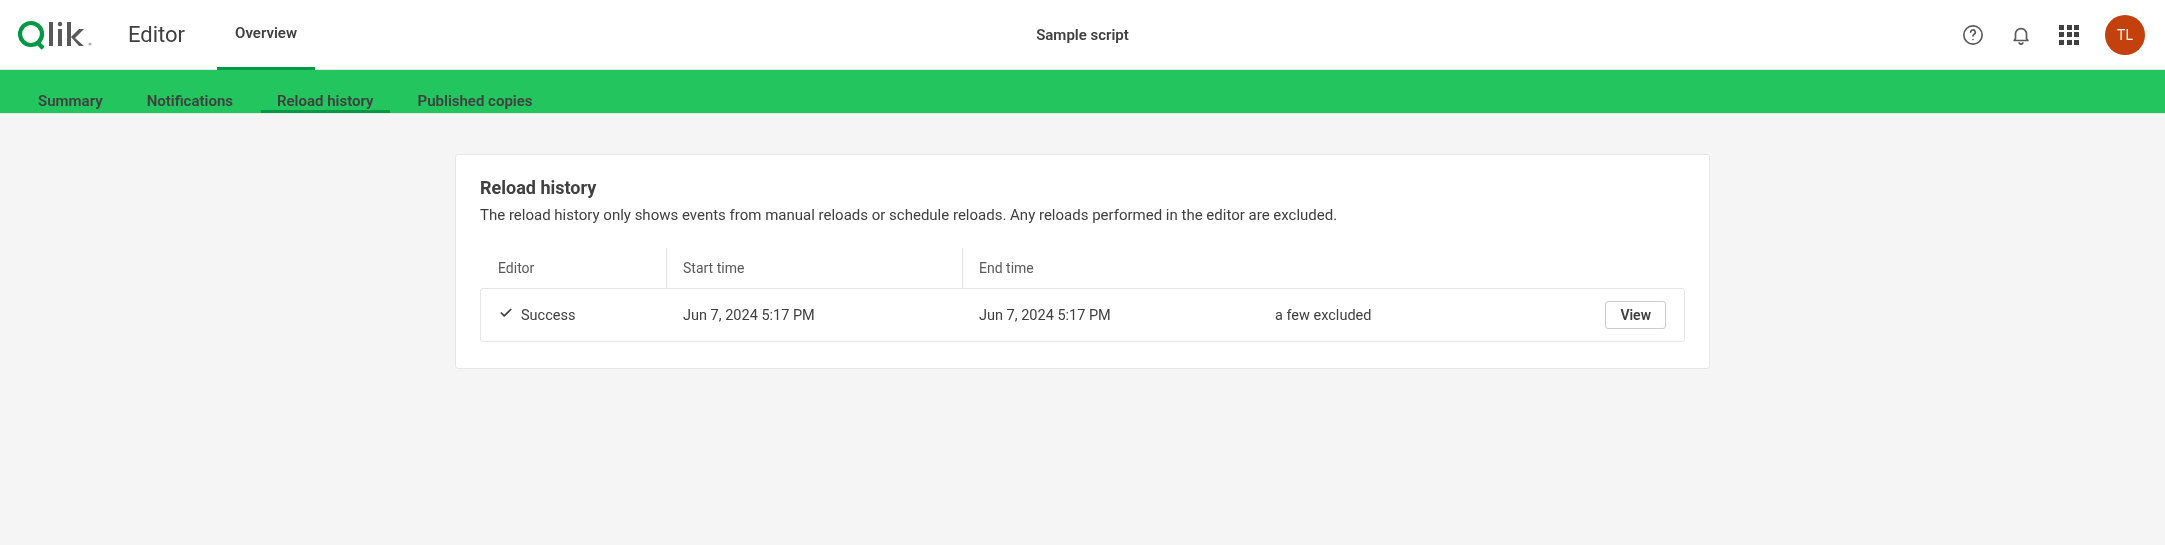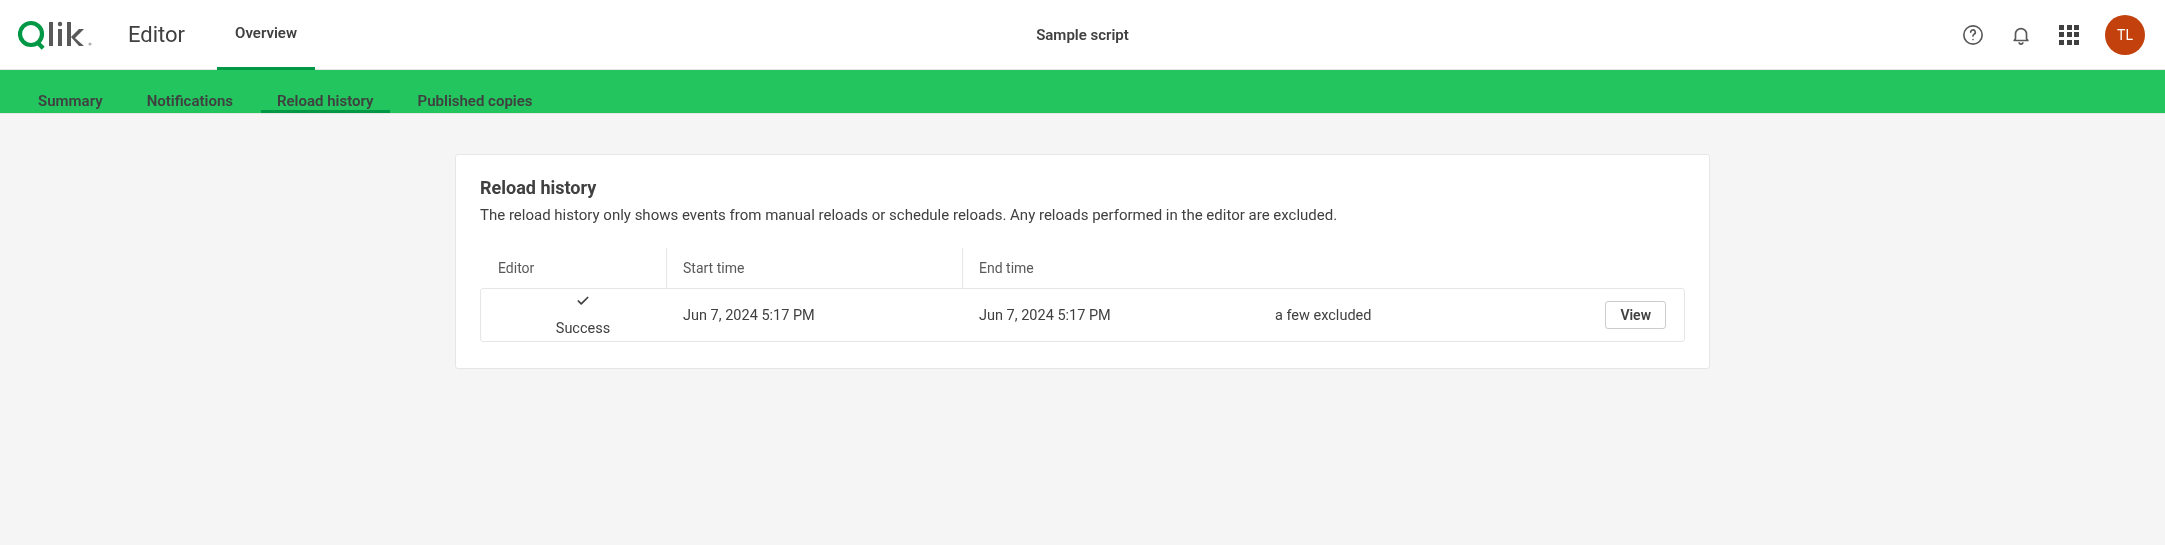--- a/index.html
+++ b/index.html
@@ -189,21 +189,20 @@
       height: 54px;
       border: 1px solid #e6e6e6;
       border-radius: 3px;
       font-size: 14.5px;
       color: #404040;
     }
     .status-cell {
       display: flex;
       align-items: center;
       gap: 8px;
-      flex-direction: column;
     }
     .view-btn {
       border: 1px solid #cccccc;
       background: #ffffff;
       border-radius: 3px;
       padding: 5px 14px;
       font-size: 14px;
       font-weight: 600;
       color: #404040;
       cursor: pointer;

